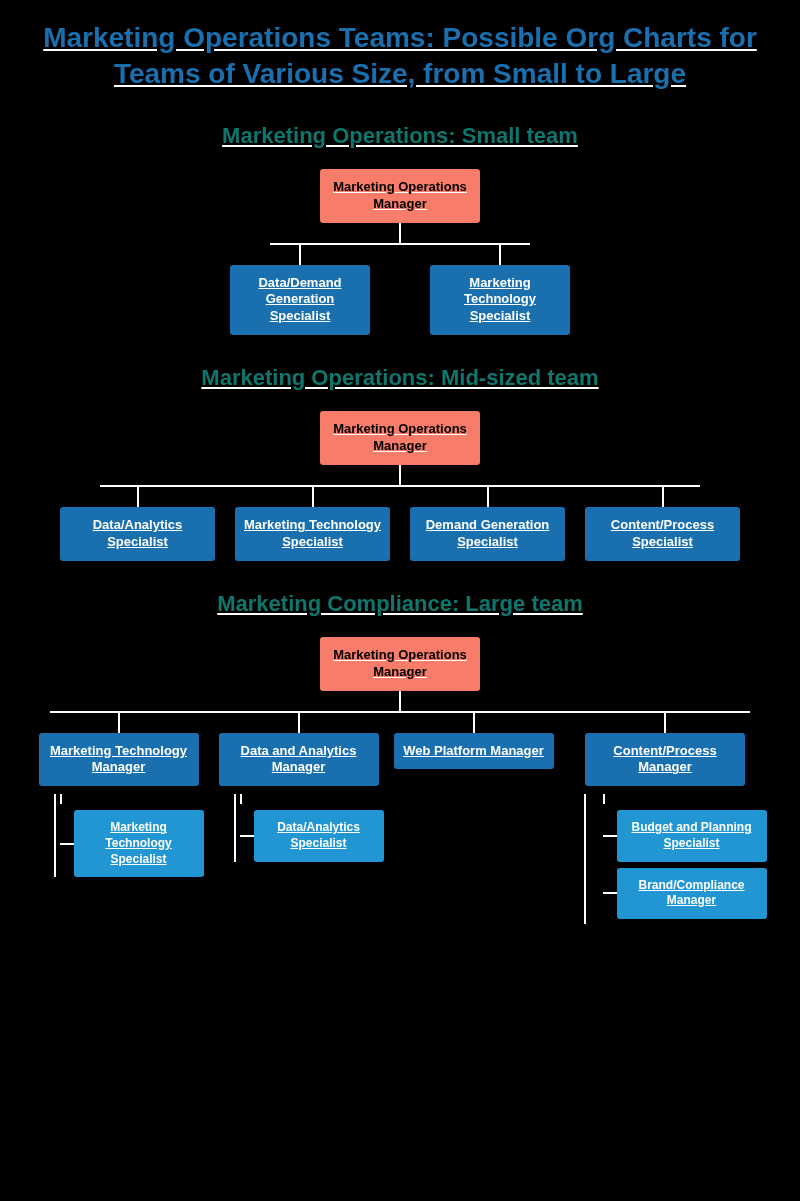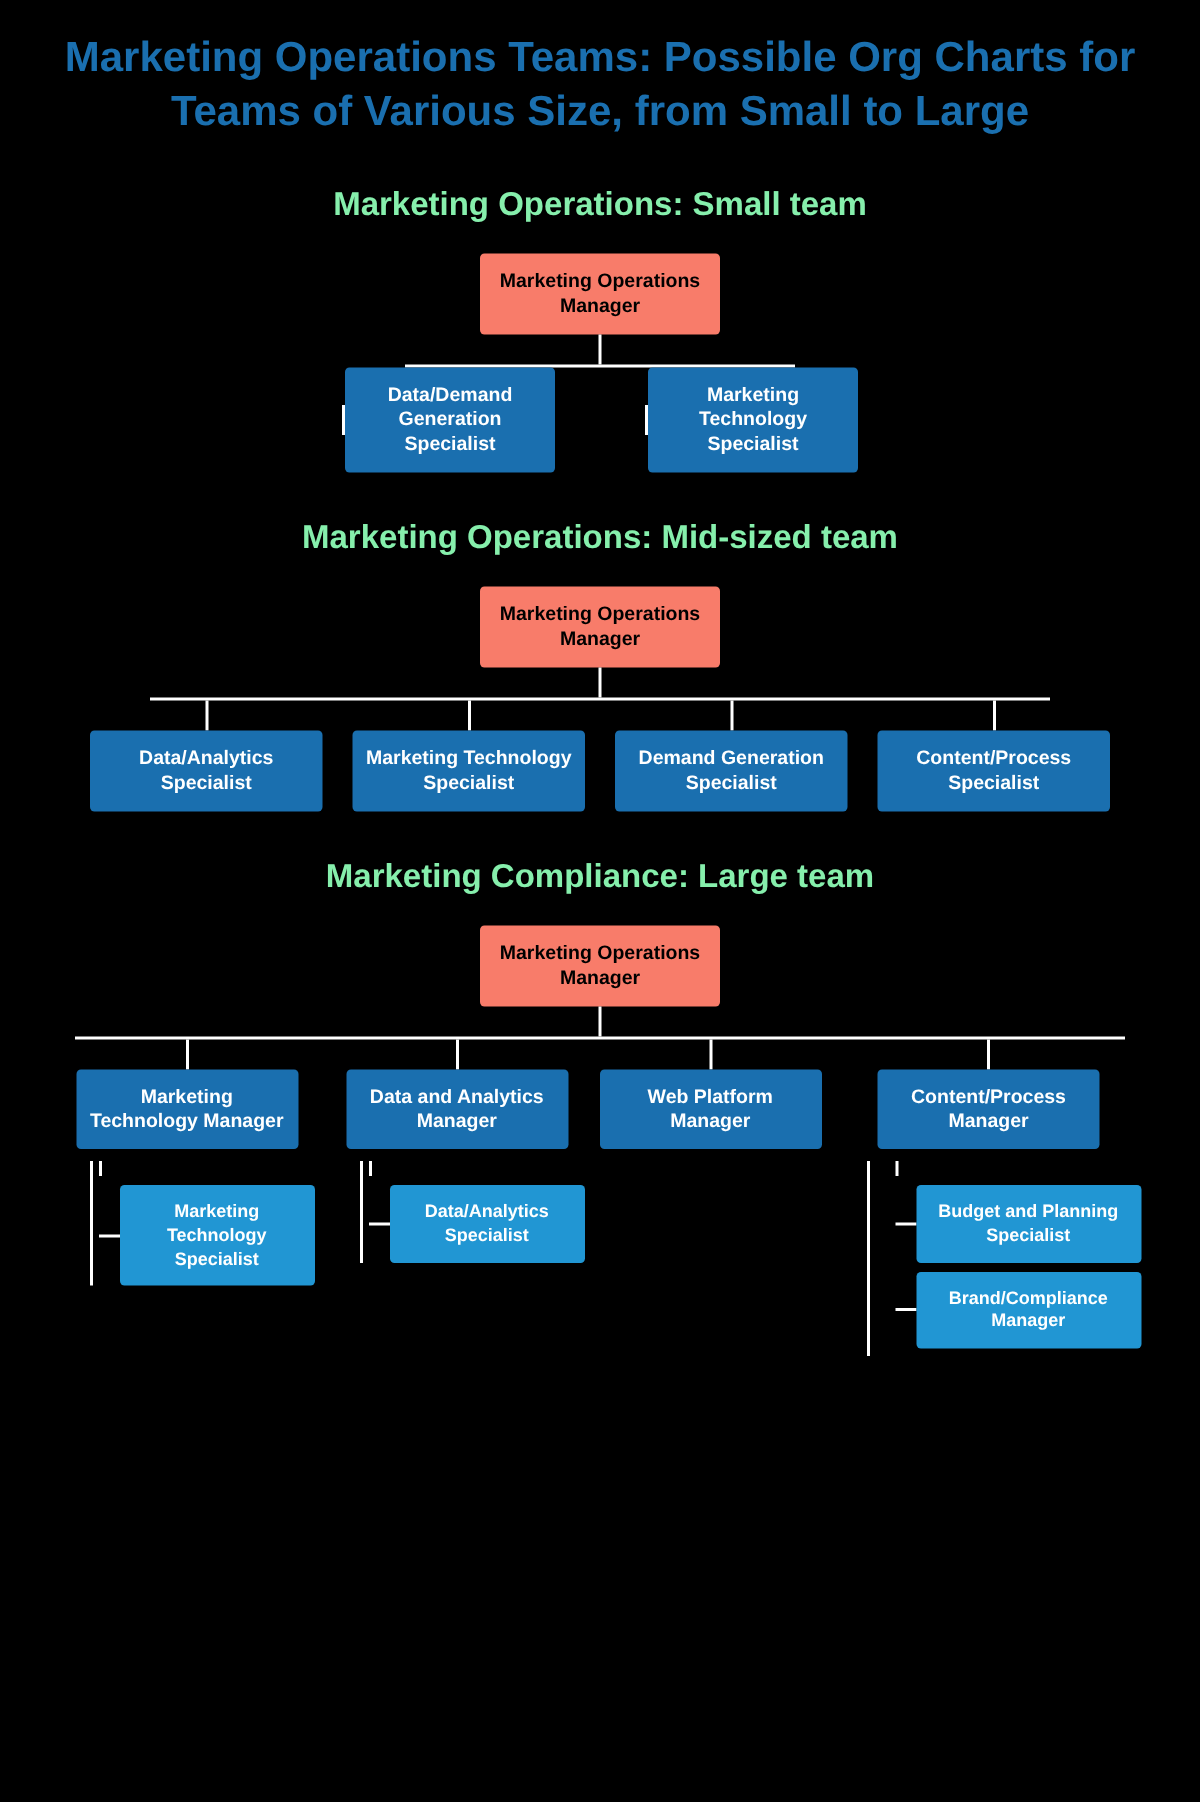--- a/index.html
+++ b/index.html
@@ -7,41 +7,42 @@
       background: #000;
       font-family: Arial, sans-serif;
       width: 800px;
       min-height: 1201px;
       color: #fff;
     }
 
     .page {
       width: 800px;
       padding: 20px 10px 30px;
+      text-decoration: underline;
     }
 
     .main-title {
       text-align: center;
       font-size: 28px;
       font-weight: bold;
       color: #1a6faf;
       line-height: 1.3;
       margin-bottom: 30px;
       padding: 0 20px;
     }
 
     .section {
       margin-bottom: 30px;
     }
 
     .section-title {
       text-align: center;
       font-size: 22px;
       font-weight: bold;
-      color: #86efac;
+      color: #0f766e;
       margin-bottom: 20px;
     }
 
     
     .box-orange {
       background: #f87c6a;
       color: #000;
       font-weight: bold;
       text-align: center;
       padding: 10px 8px;
@@ -98,20 +99,21 @@
     }
 
     .small-children {
       display: flex;
       gap: 60px;
       position: relative;
     }
 
     .small-child-col {
       display: flex;
+      flex-direction: column;
       align-items: center;
     }
 
     .small-child-v {
       width: 2px;
       height: 20px;
       background: #fff;
     }
 
     .small-child-box {
@@ -204,21 +206,21 @@
       align-items: center;
     }
 
     .large-child-v {
       width: 2px;
       height: 20px;
       background: #fff;
     }
 
     .large-manager-box {
-      width: 148px;
+      width: 160px;
     }
 
     .sub-child-box {
       width: 130px;
     }
 
     .right-sub-box {
       width: 150px;
     }
   </style>

